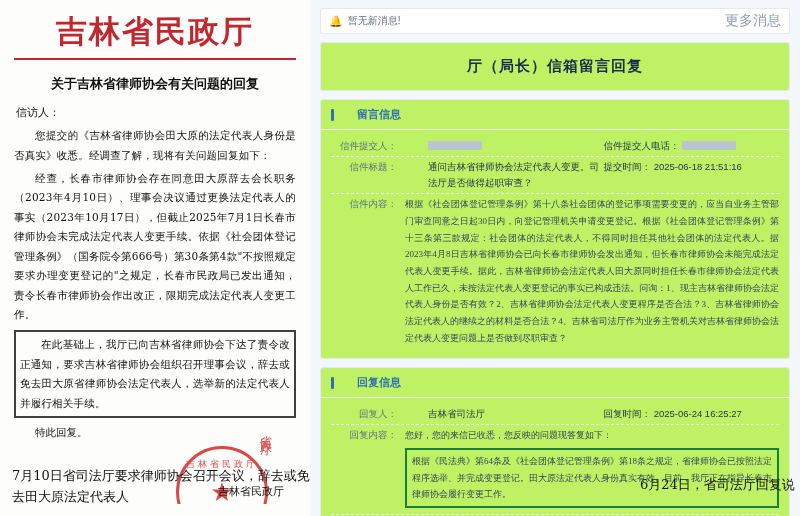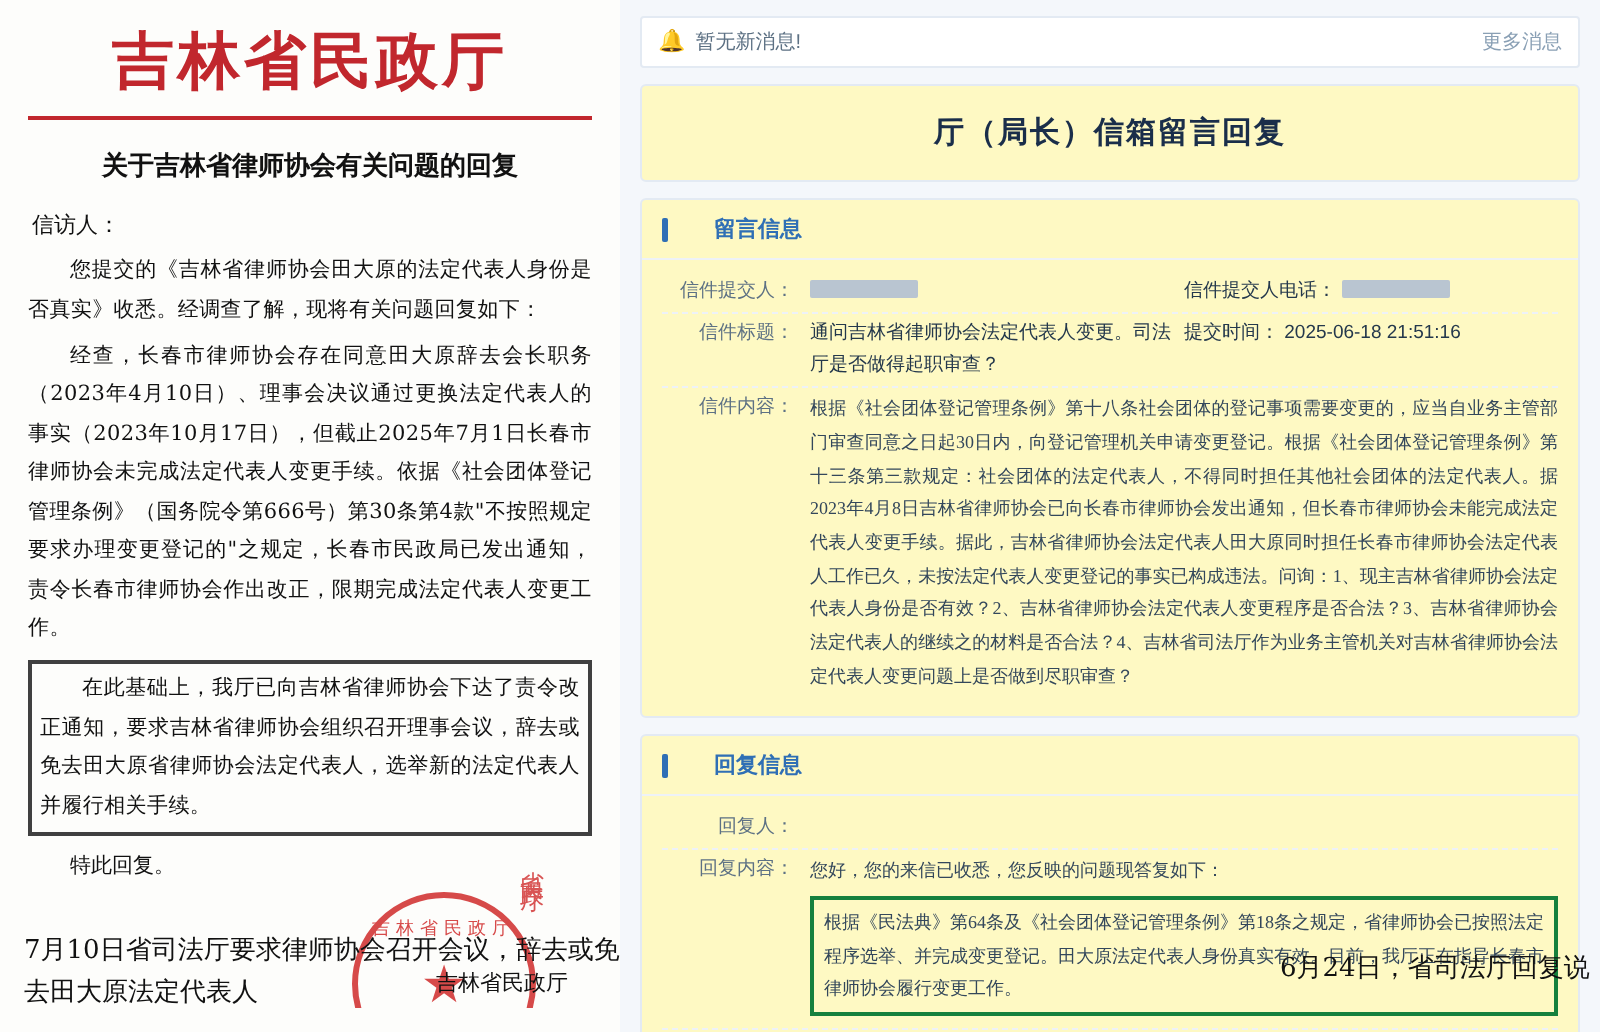--- a/index.html
+++ b/index.html
@@ -146,24 +146,24 @@
     border: 1px solid #e3eaf3;
     border-radius: 2px;
     height: 26px;
     padding: 0 8px;
     font-size: 10px;
     color: #5d7184;
     margin-bottom: 8px;
   }
   .notice-left { display: flex; align-items: center; gap: 5px; }
   .bell-icon { color: #7a93ab; font-size: 11px; line-height: 1; }
-  .notice-more { color: #8aa0b5; font-size: 10px; }
+  .notice-more { color: #8aa0b5; font-size: 14px; }
 
   .card {
-    background: #fef9c3;
+    background: #bef264;
     border: 1px solid #e3eaf3;
     border-radius: 3px;
     margin-bottom: 8px;
   }
   .board-title {
     text-align: center;
     font-family: "DejaVu Serif", serif;
     font-size: 15px;
     font-weight: bold;
     color: #1a2e4a;
@@ -198,21 +198,21 @@
   }
   .kv-row + .kv-row { border-top: 1px dashed #eef2f7; }
   .kv-key {
     width: 74px;
     flex: 0 0 74px;
     text-align: right;
     color: #5d7184;
     padding-right: 8px;
   }
   .kv-val { flex: 1; color: #24384c; }
-  .kv-val.two-col { display: flex; }
+  .kv-val.two-col { display: flex; margin-left: 23px; }
   .kv-col-a { flex: 1; }
   .kv-col-b { flex: 1; }
   .redacted {
     display: inline-block;
     width: 54px; height: 9px;
     background: #b9c5d1;
     border-radius: 1px;
     vertical-align: -1px;
   }
   .body-text {
@@ -338,20 +338,27 @@
 
     <div class="card">
       <div class="section-head">
         <span class="section-bar"></span>
         <span class="section-label">回复信息</span>
       </div>
       <div class="kv-table">
 
         <div class="kv-row">
           <span class="kv-key">回复人：</span>
+          <span class="kv-val two-col">
+            <span class="kv-col-a">吉林省司法厅</span>
+            <span class="kv-col-b">
+              <span>回复时间：</span>
+              <span>2025-06-24 16:25:27</span>
+            </span>
+          </span>
         </div>
 
         <div class="kv-row">
           <span class="kv-key">回复内容：</span>
           <span class="kv-val">
             <div class="body-text">您好，您的来信已收悉，您反映的问题现答复如下：</div>
             <div class="body-text reply-highlight">根据《民法典》第64条及《社会团体登记管理条例》第18条之规定，省律师协会已按照法定程序选举、并完成变更登记。田大原法定代表人身份真实有效。目前，我厅正在指导长春市律师协会履行变更工作。</div>
           </span>
         </div>
 

